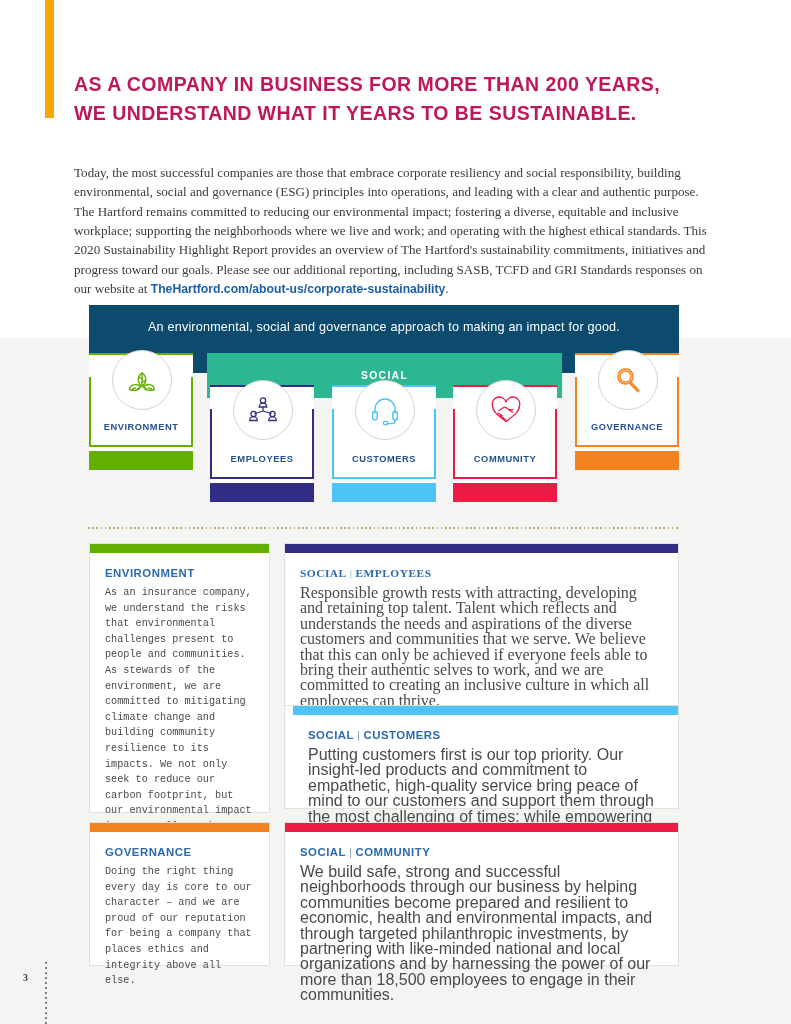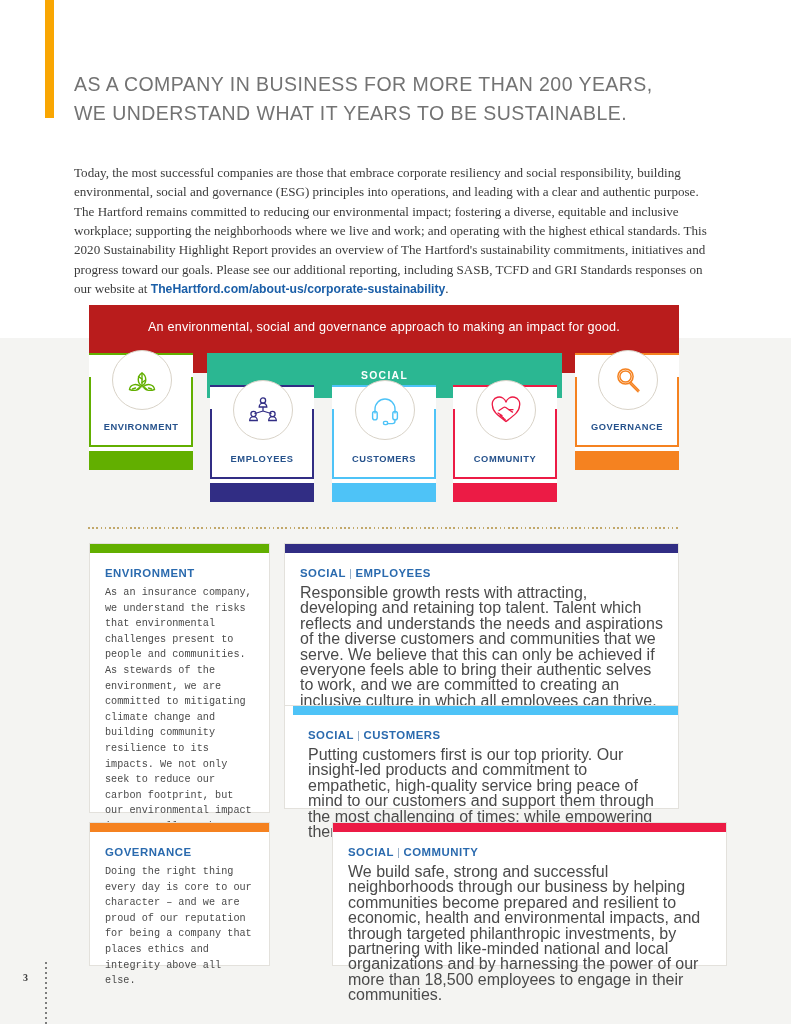--- a/index.html
+++ b/index.html
@@ -15,38 +15,38 @@
     background:#F9A602;
   }
   
   .grey-band{
     position:absolute;left:0;top:338px;width:791px;height:686px;
     background:#F4F4F2;
   }
   
   .heading{
     position:absolute;left:74px;top:70px;width:650px;
-    color:#737373;
+    color:#be185d;
     font-size:19.5px;letter-spacing:.45px;line-height:29px;
-    font-weight:400;
+    font-weight:700;
   }
   .heading div{white-space:nowrap;}
   
   .intro{
     position:absolute;left:74px;top:150px;width:638px;
     font-family:"Liberation Serif",serif;
     font-size:13.1px;line-height:19.3px;color:#3b3b3b;
   }
   .intro a{color:#1B5FA8;font-family:"Liberation Sans",sans-serif;
     font-weight:bold;font-size:12.2px;text-decoration:none;}
   
   .info-wrap{position:absolute;left:89px;top:305px;width:590px;height:208px;}
   .info-banner{
     position:absolute;left:0;top:0;width:590px;height:68px;
-    background:#b91c1c;color:#ffffff;
+    background:#0c4a6e;color:#ffffff;
     font-size:12.6px;letter-spacing:.2px;
     display:flex;align-items:flex-start;justify-content:center;
     padding-top:15px;box-sizing:border-box;
   }
   .social-band{
     position:absolute;left:118px;top:48px;width:355px;height:45px;
     background:#2BB792;color:#fff;
     font-size:10.4px;letter-spacing:1.3px;font-weight:600;
     display:flex;align-items:center;justify-content:center;
     box-sizing:border-box;
@@ -237,37 +237,37 @@
 </div>
 
 <div class="card narrow" style="left:89px;top:822px;width:181px;height:144px;">
   <div class="cbar" style="background:#F58220;"></div>
   <div class="cbody">
     <h3>GOVERNANCE</h3>
     <p>Doing the right thing every day is core to our character – and we are proud of our reputation for being a company that places ethics and integrity above all else.</p>
   </div>
 </div>
 
-<div class="card" style="left:284px;top:543px;width:395px;height:187px;">
+<div class="card" style="left:284px;top:543px;width:395px;height:187px;font-family:Liberation Serif, serif;">
   <div class="cbar" style="background:#312D84;"></div>
   <div class="cbody">
     <h3><span>SOCIAL</span><span class="sep">|</span><span>EMPLOYEES</span></h3>
     <p>Responsible growth rests with attracting, developing and retaining top talent. Talent which reflects and understands the needs and aspirations of the diverse customers and communities that we serve. We believe that this can only be achieved if everyone feels able to bring their authentic selves to work, and we are committed to creating an inclusive culture in which all employees can thrive.</p>
   </div>
 </div>
 
 <div class="card" style="left:284px;top:705px;width:395px;height:104px;padding-left:8px;">
   <div class="cbar" style="background:#4EC3F7;"></div>
   <div class="cbody">
     <h3><span>SOCIAL</span><span class="sep">|</span><span>CUSTOMERS</span></h3>
     <p>Putting customers first is our top priority. Our insight-led products and commitment to empathetic, high-quality service bring peace of mind to our customers and support them through the most challenging of times; while empowering them to build resilience to future incidents.</p>
   </div>
 </div>
 
-<div class="card" style="left:284px;top:822px;width:395px;height:144px;margin-left:48px;">
+<div class="card" style="left:284px;top:822px;width:395px;height:144px;">
   <div class="cbar" style="background:#EC1B45;"></div>
   <div class="cbody">
     <h3><span>SOCIAL</span><span class="sep">|</span><span>COMMUNITY</span></h3>
     <p>We build safe, strong and successful neighborhoods through our business by helping communities become prepared and resilient to economic, health and environmental impacts, and through targeted philanthropic investments, by partnering with like-minded national and local organizations and by harnessing the power of our more than 18,500 employees to engage in their communities.</p>
   </div>
 </div>
 
 <div class="page-no">3</div>
 <div class="foot-dots"></div>
 

